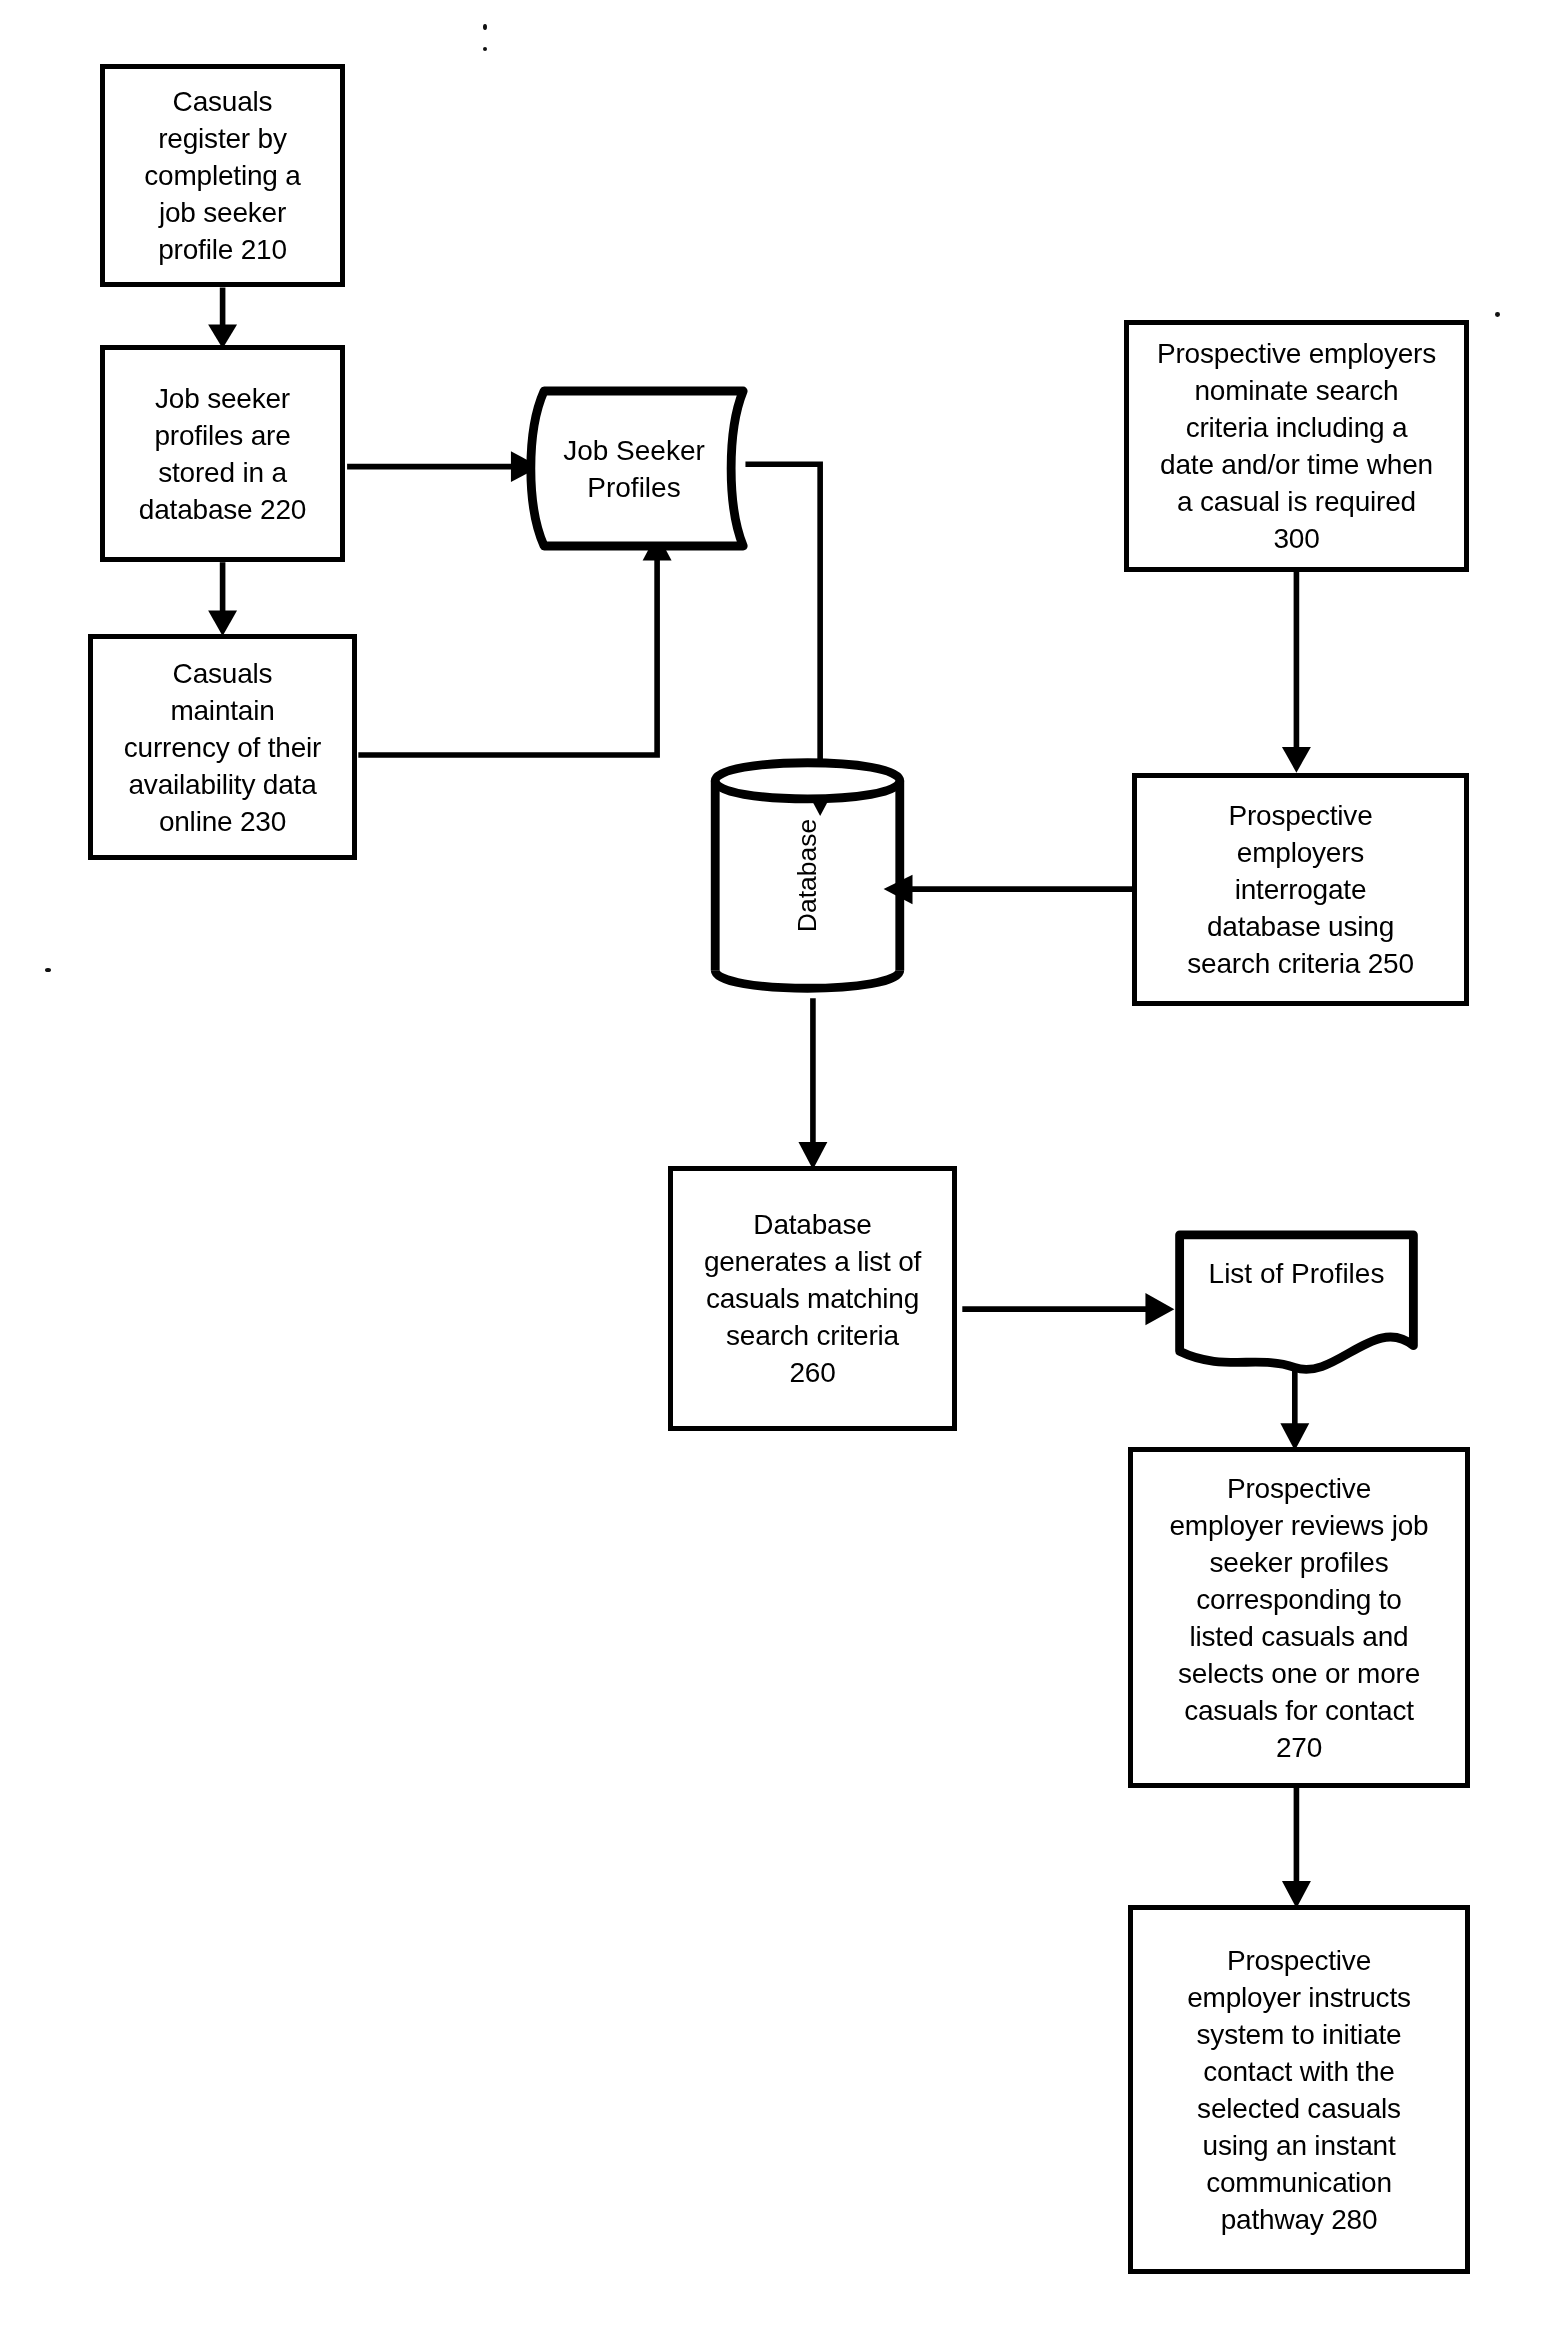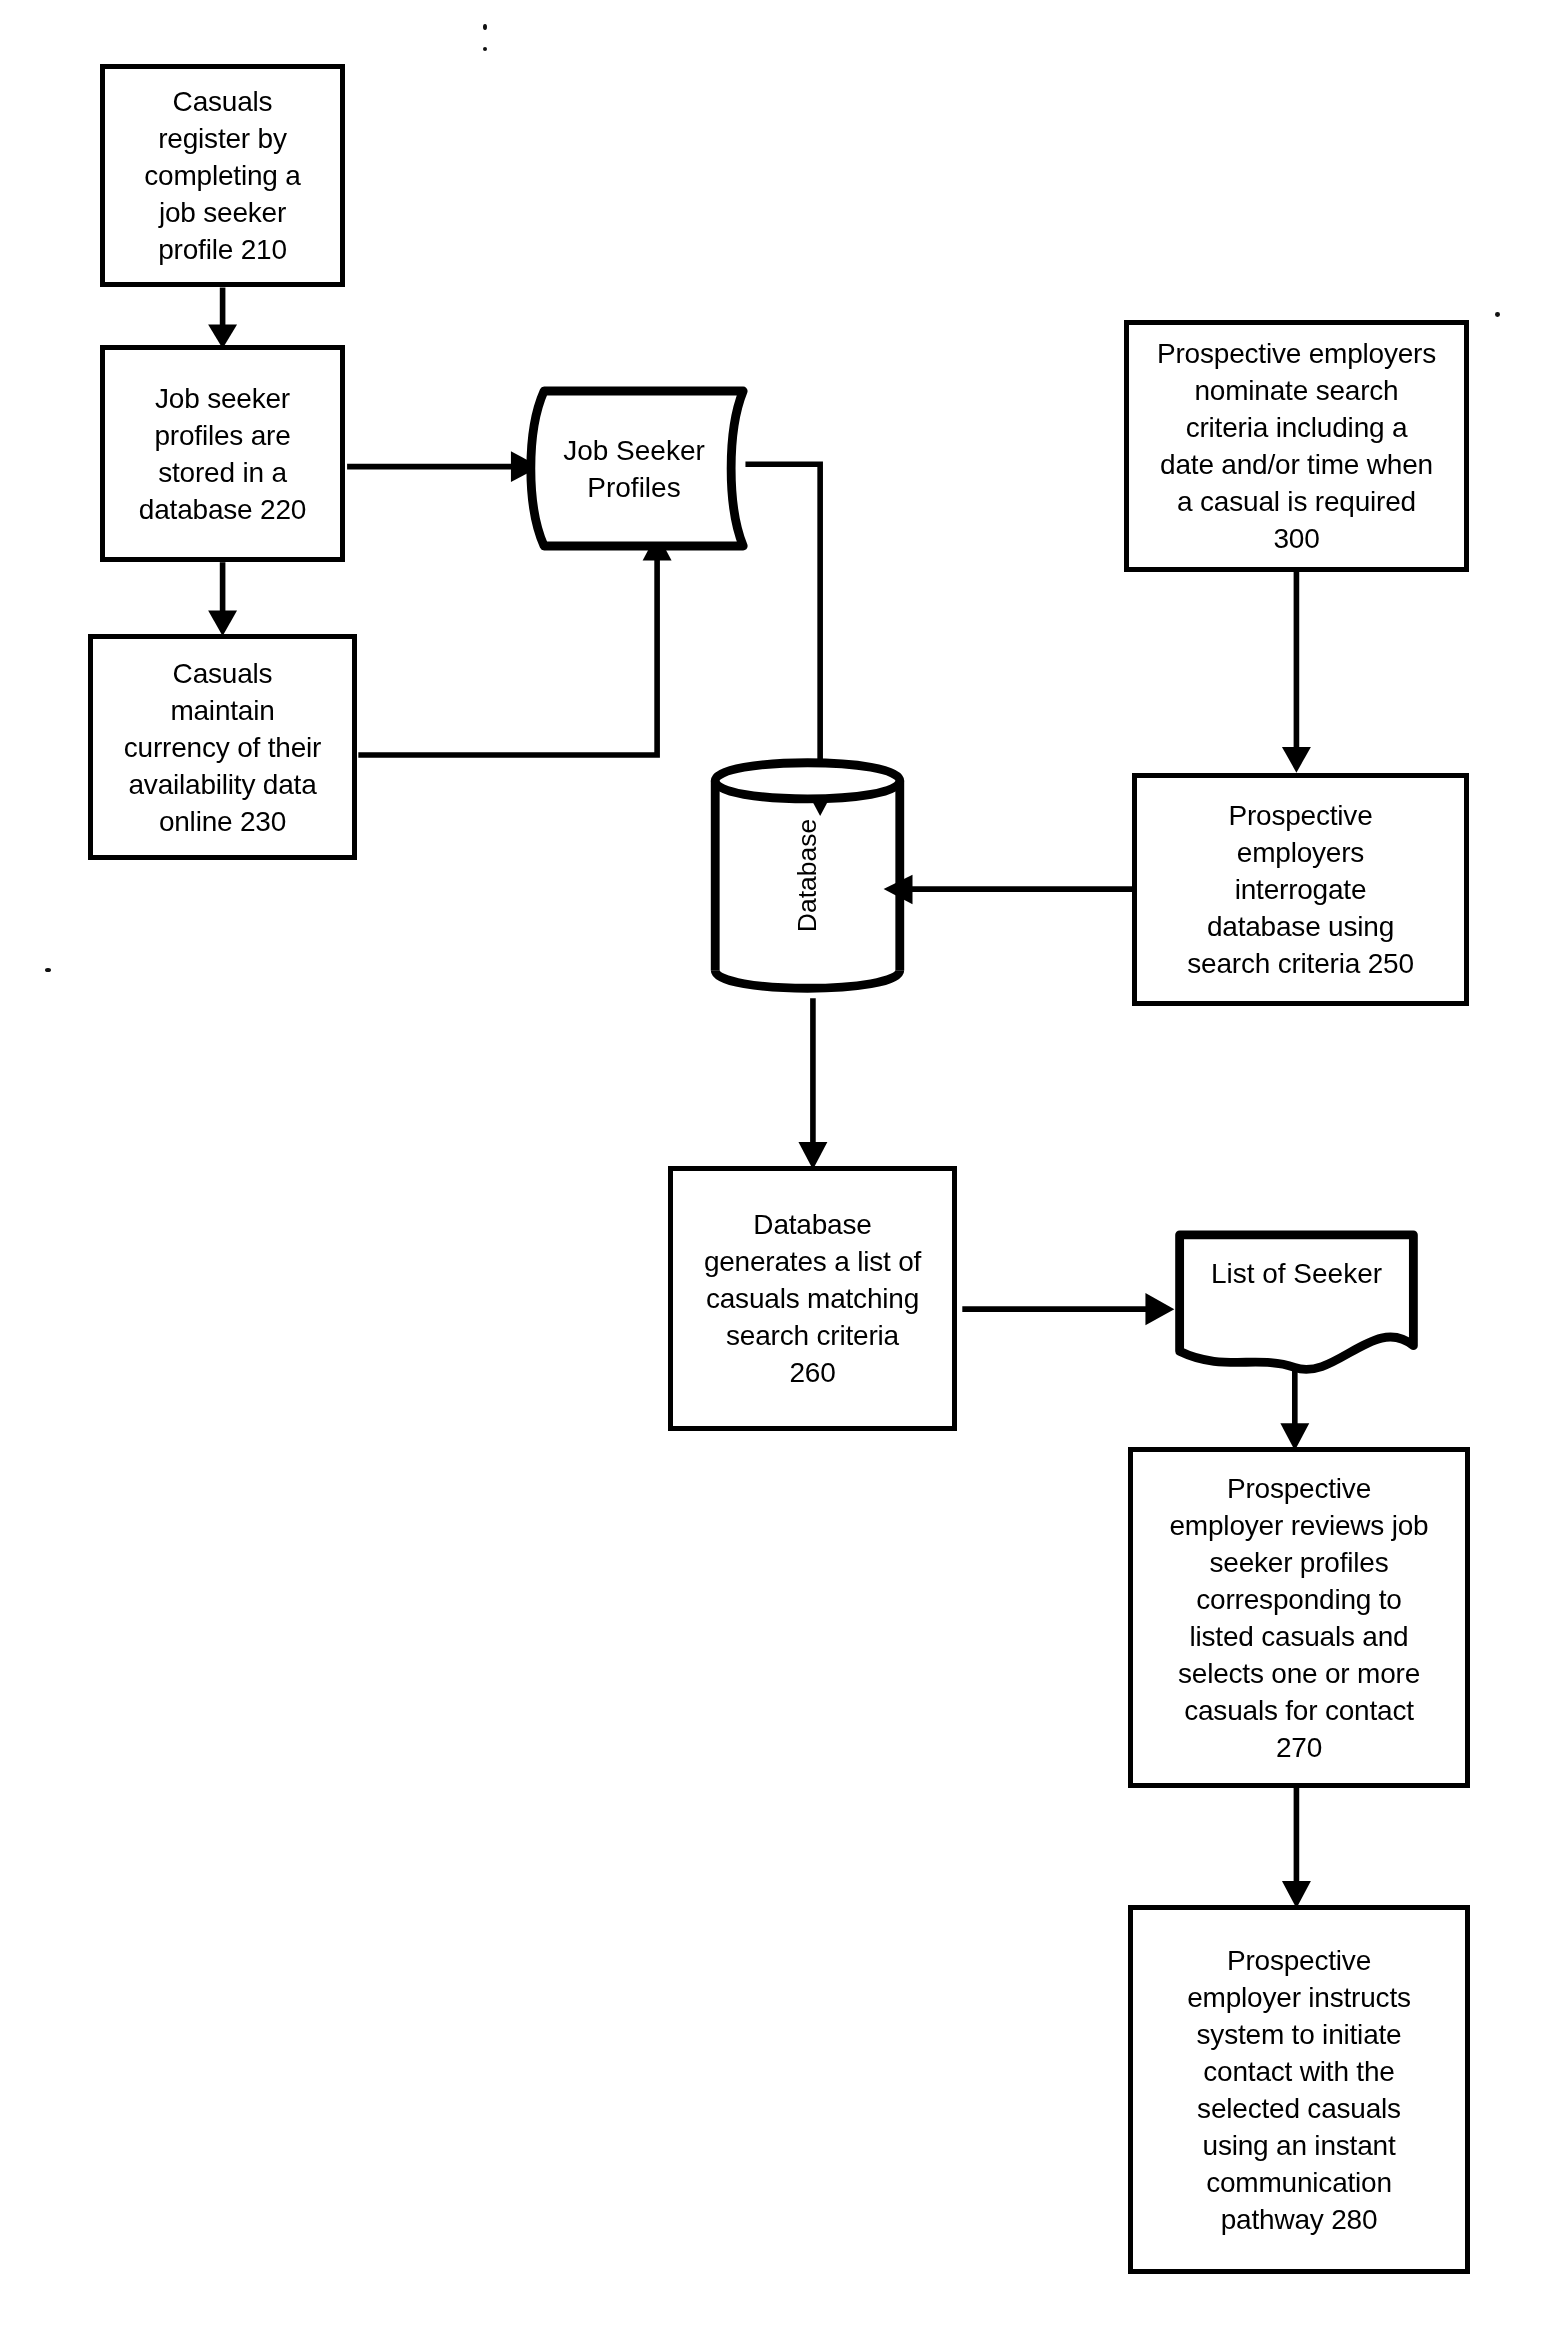--- a/index.html
+++ b/index.html
@@ -241,21 +241,21 @@
 generates a list of
 casuals matching
 search criteria
 260</div>
   </div>
 
   <div class="docshape" style="left:1174px; top:1229px; width:245px; height:145px;">
     <svg width="245" height="145" viewBox="0 0 305 180">
       <path d="M7,7 L298,7 L298,145 C250,105 200,190 150,172 C105,156 60,178 7,152 Z" fill="#ffffff" stroke="#000000" stroke-width="11" stroke-linejoin="round"></path>
     </svg>
-    <div class="txt" style="height:88px;">List of Seeker</div>
+    <div class="txt" style="height:88px;">List of Profiles</div>
   </div>
 
   <div class="node proc" style="left:1128px; top:1447px; width:342px; height:341px;">
     <div class="txt">Prospective
 employer reviews job
 seeker profiles
 corresponding to
 listed casuals and
 selects one or more
 casuals for contact

